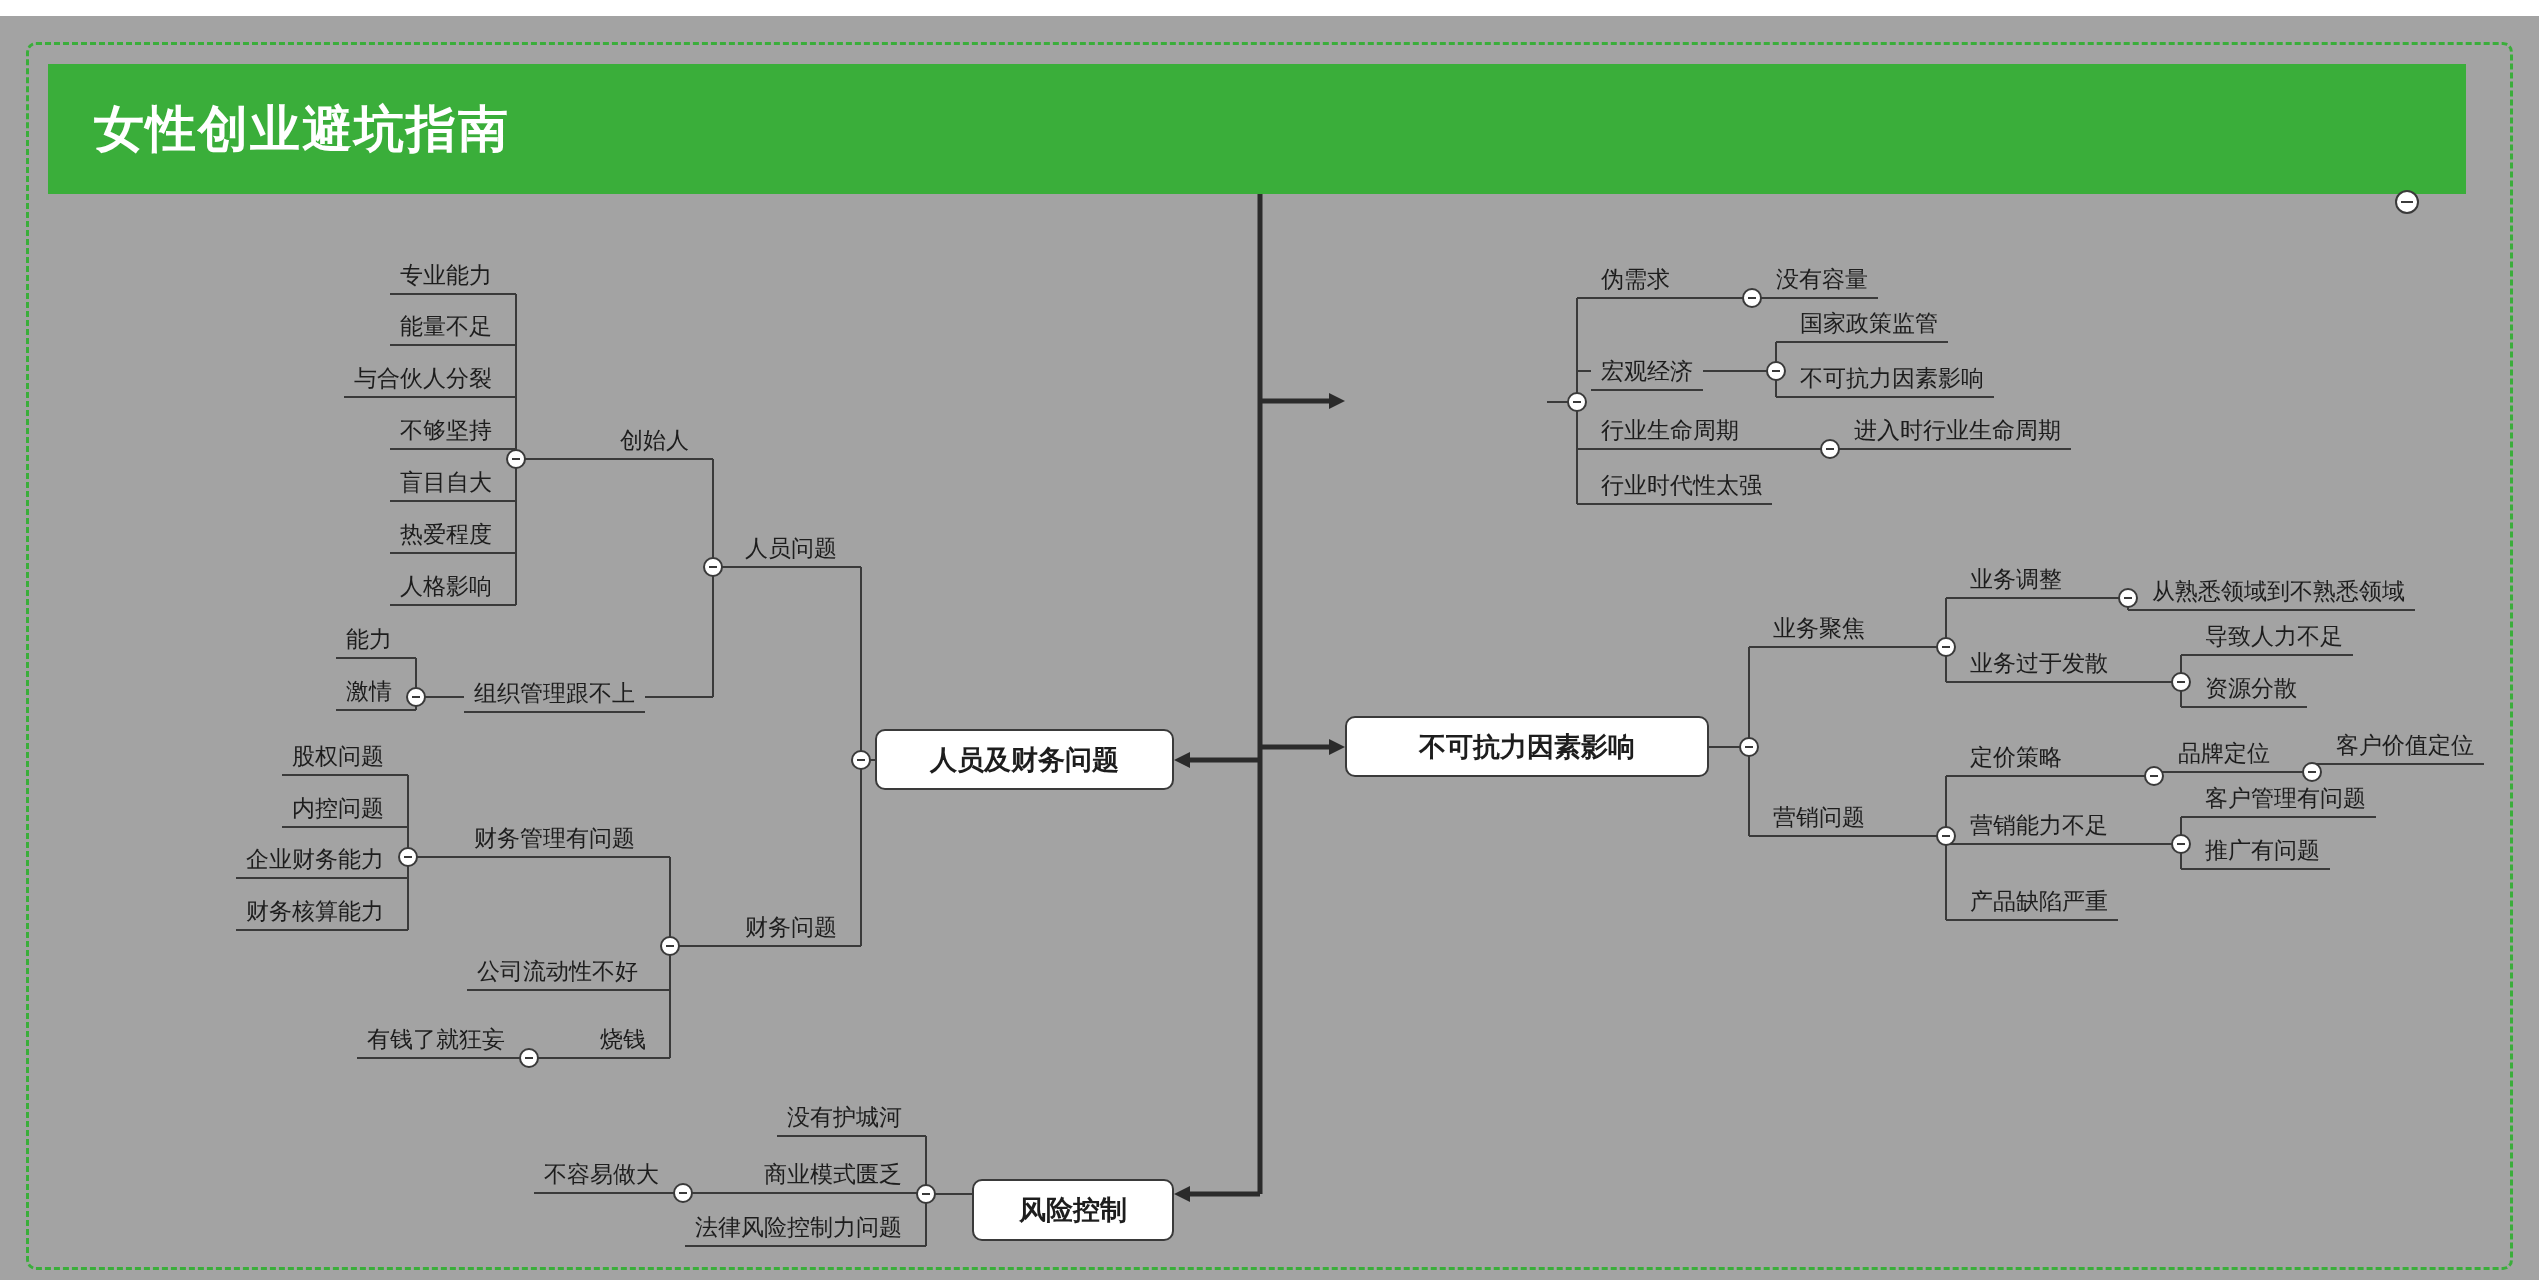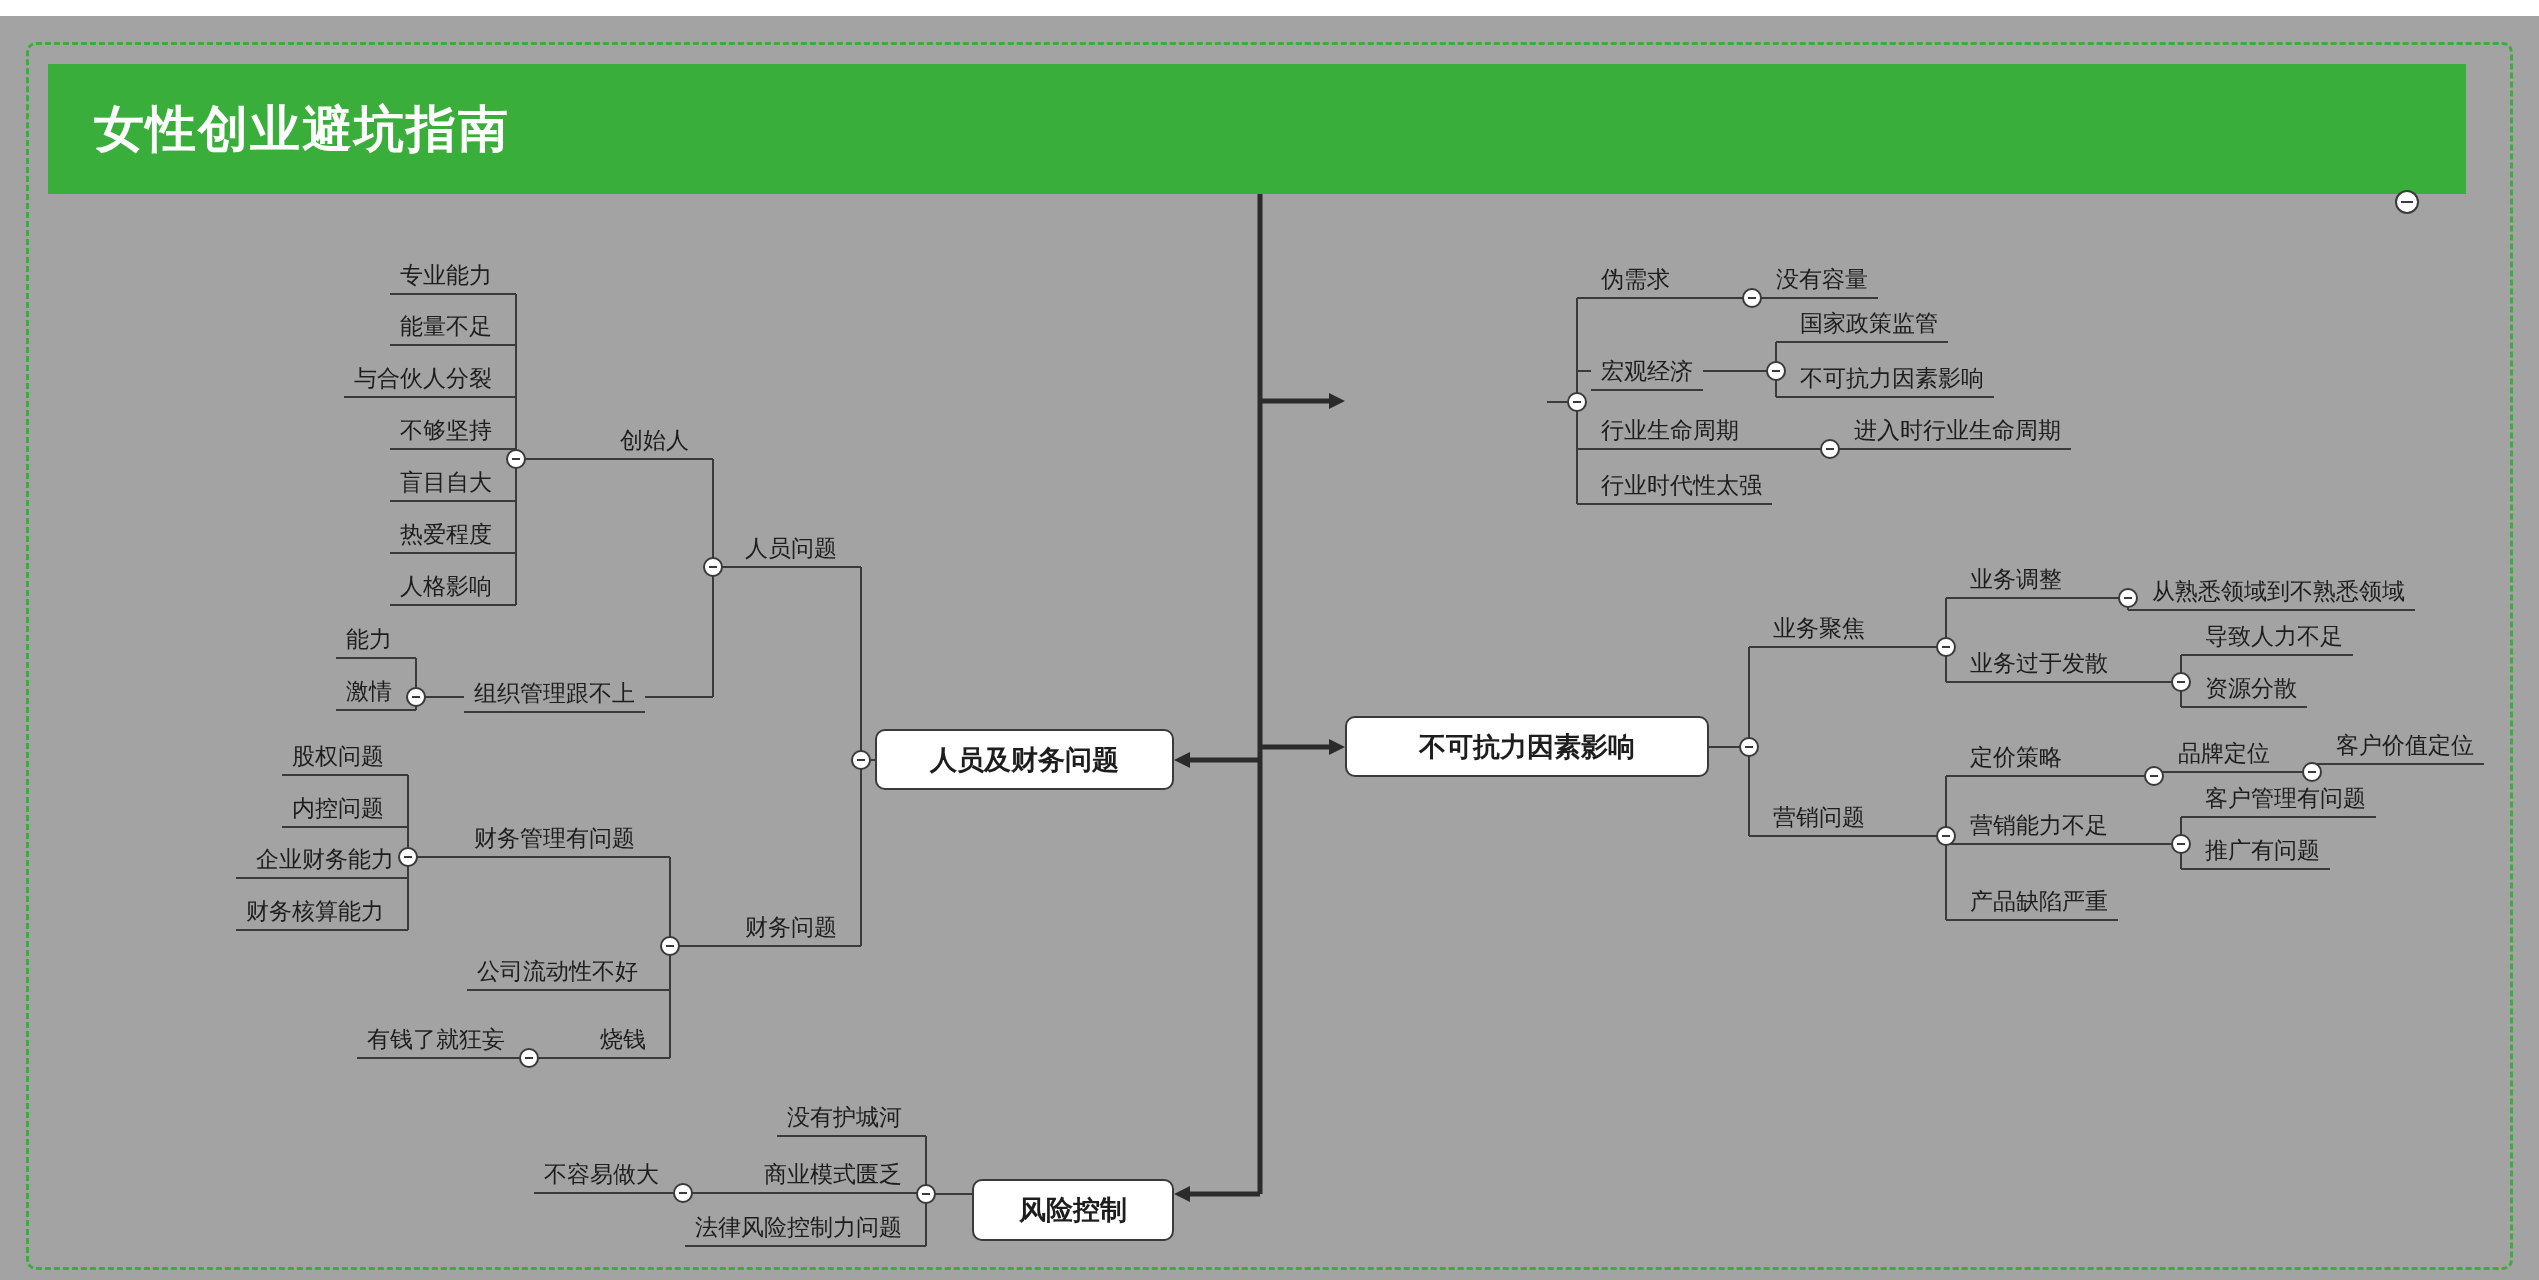--- a/index.html
+++ b/index.html
@@ -131,21 +131,21 @@
   <div class="node" id="c5" style="right:2037px;top:450px;width:112px;">盲目自大</div>
   <div class="node" id="c6" style="right:2037px;top:502px;width:112px;">热爱程度</div>
   <div class="node" id="c7" style="right:2037px;top:554px;width:112px;">人格影响</div>
   <div class="node" id="g1" style="right:2137px;top:607px;width:66px;">能力</div>
   <div class="node" id="g2" style="right:2137px;top:659px;width:66px;">激情</div>
   <div class="node" id="m1" style="right:1894px;top:806px;width:181px;">财务管理有问题</div>
   <div class="node" id="m2" style="right:1891px;top:939px;width:181px;">公司流动性不好</div>
   <div class="node" id="m3" style="right:1883px;top:1007px;width:66px;">烧钱</div>
   <div class="node" id="k1" style="right:2145px;top:724px;width:112px;">股权问题</div>
   <div class="node" id="k2" style="right:2145px;top:776px;width:112px;">内控问题</div>
-  <div class="node" id="k3" style="right:2145px;top:827px;width:158px;text-align:right;">企业财务能力</div>
+  <div class="node" id="k3" style="right:2145px;top:827px;width:158px;">企业财务能力</div>
   <div class="node" id="k4" style="right:2145px;top:879px;width:158px;">财务核算能力</div>
   <div class="node" id="s1" style="right:2024px;top:1007px;width:158px;">有钱了就狂妄</div>
 
   <div class="node" id="r1" style="left:1591px;top:247px;width:89px;">伪需求</div>
   <div class="node" id="r1a" style="left:1766px;top:247px;width:112px;">没有容量</div>
   <div class="node" id="r2" style="left:1591px;top:320px;width:112px;margin-top:19px;">宏观经济</div>
   <div class="node" id="r2a" style="left:1790px;top:291px;width:158px;">国家政策监管</div>
   <div class="node" id="r2b" style="left:1790px;top:346px;width:204px;">不可抗力因素影响</div>
   <div class="node" id="r3" style="left:1591px;top:398px;width:158px;">行业生命周期</div>
   <div class="node" id="r3a" style="left:1844px;top:398px;width:227px;">进入时行业生命周期</div>

